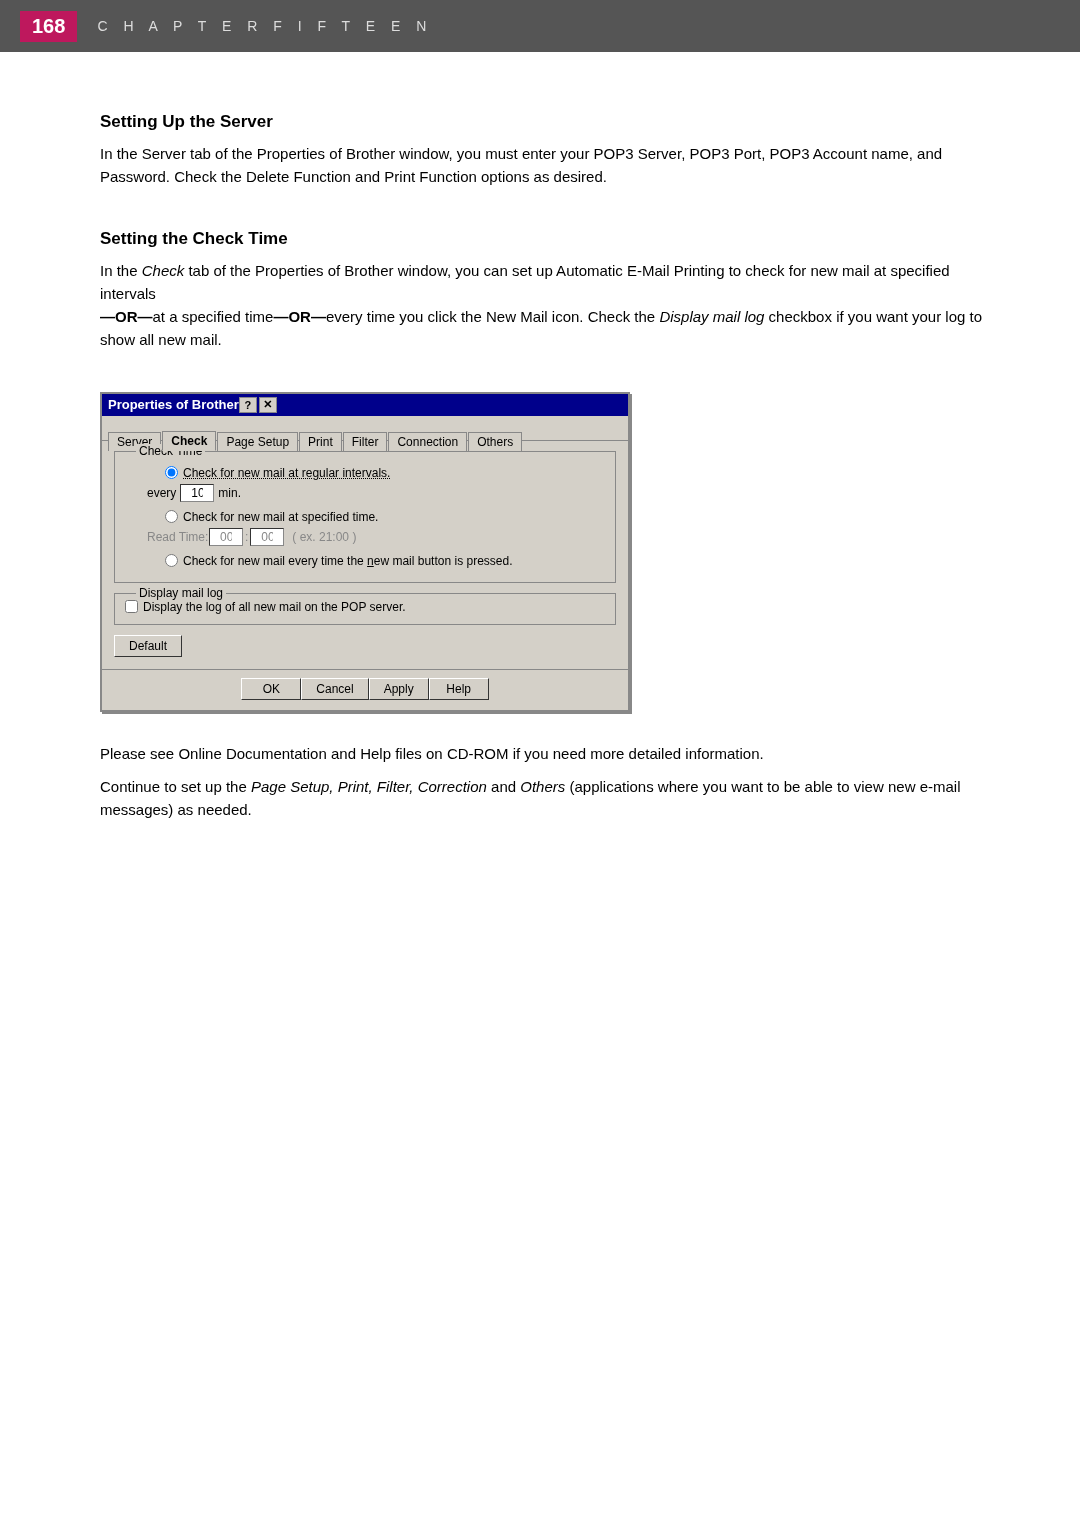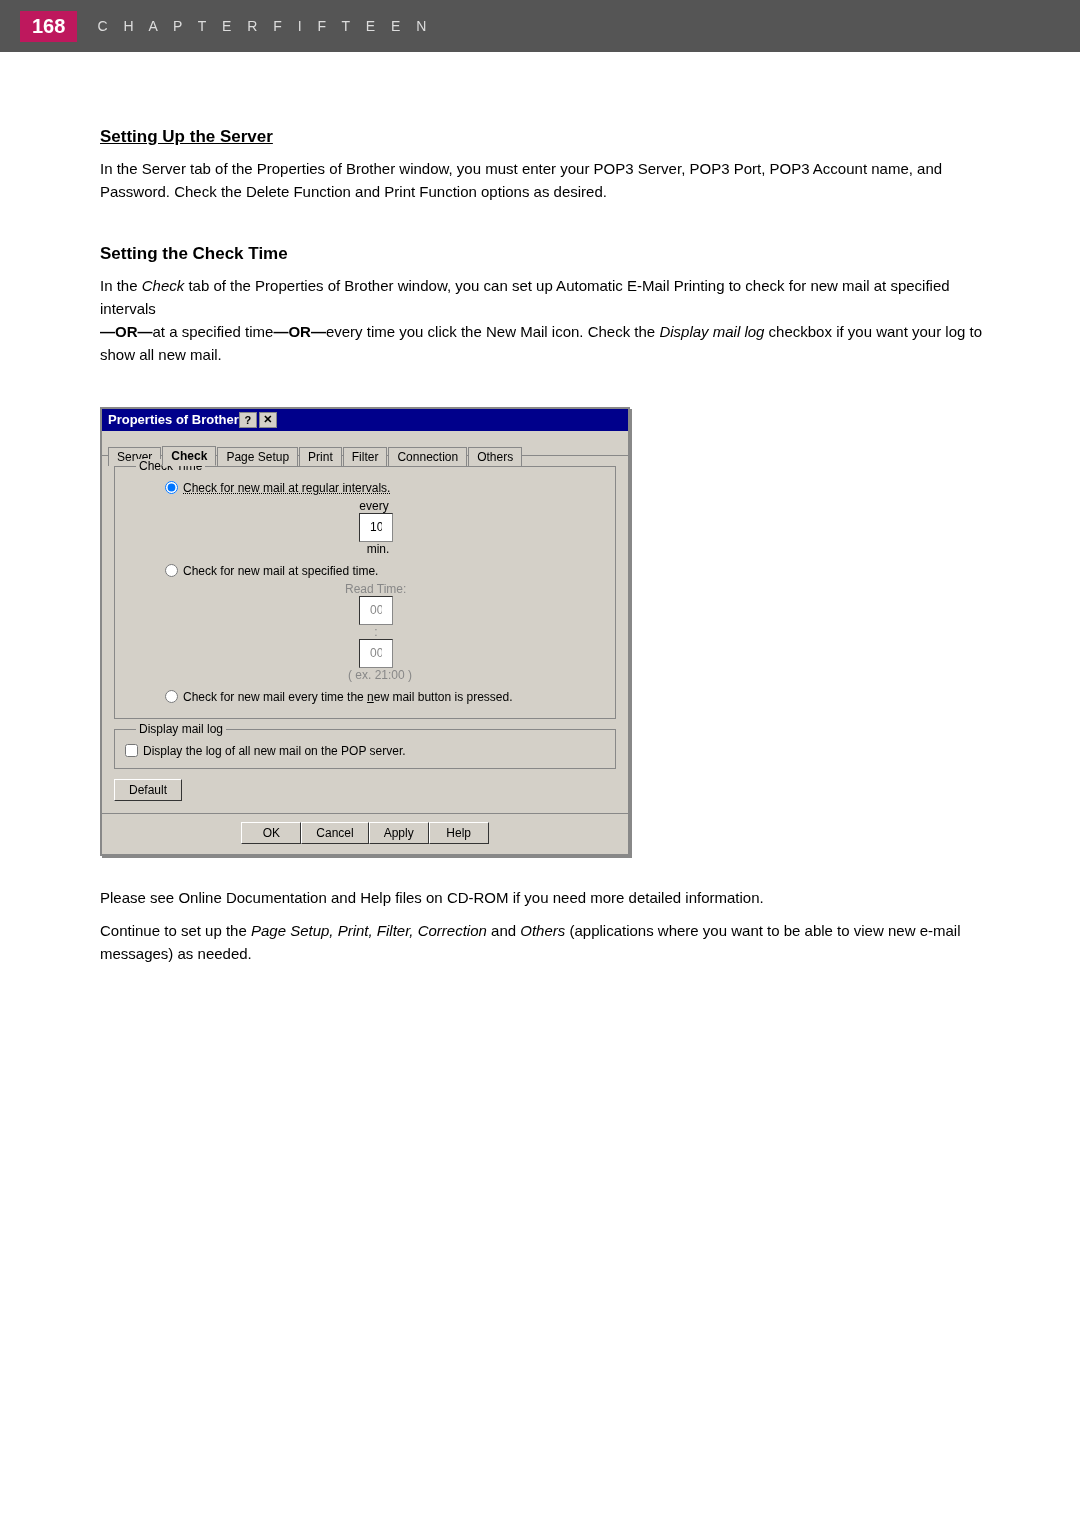--- a/index.html
+++ b/index.html
@@ -47,22 +47,21 @@
 
     
     .section-heading {
       font-family: Arial, sans-serif;
       font-size: 17px;
       font-weight: bold;
       margin-bottom: 10px;
       margin-top: 40px;
     }
     .section-heading:first-child {
-      margin-top: 15px;
-      text-decoration: underline;
+      margin-top: 0;
     }
 
     
     .body-text {
       font-size: 15px;
       line-height: 1.55;
       margin-bottom: 10px;
       font-family: Arial, sans-serif;
     }
     .body-text em {
@@ -175,40 +174,38 @@
     .radio-row input[type="radio"] {
       margin-right: 5px;
     }
     .radio-sub-row {
       display: flex;
       align-items: center;
       margin-left: 22px;
       margin-bottom: 4px;
       font-family: Arial, sans-serif;
       font-size: 12px;
-      flex-direction: column;
     }
     .small-input {
       width: 34px;
-      height: 29px;
+      height: 18px;
       font-size: 12px;
       font-family: Arial, sans-serif;
       border: 1px inset #888;
       background: #fff;
       text-align: center;
       padding: 0 10px;
     }
 
     
     .checkbox-row {
       display: flex;
       align-items: center;
       font-family: Arial, sans-serif;
       font-size: 12px;
-      margin-top: 8px;
     }
     .checkbox-row input[type="checkbox"] {
       margin-right: 5px;
     }
 
     
     .default-btn-row {
       display: flex;
       justify-content: flex-start;
       margin: 8px 0 2px 0;

